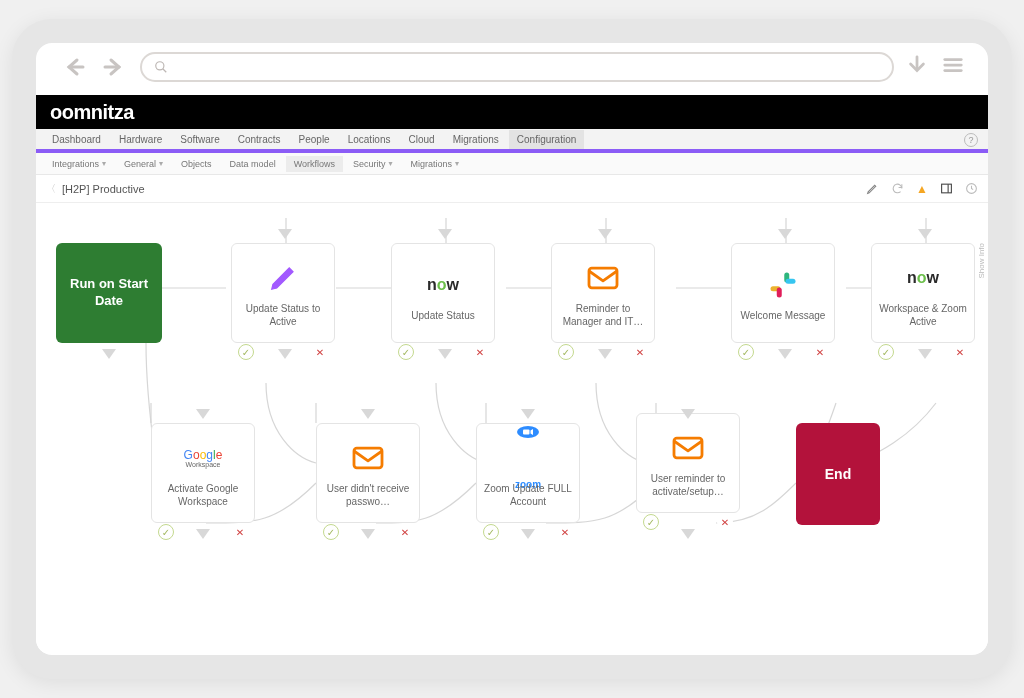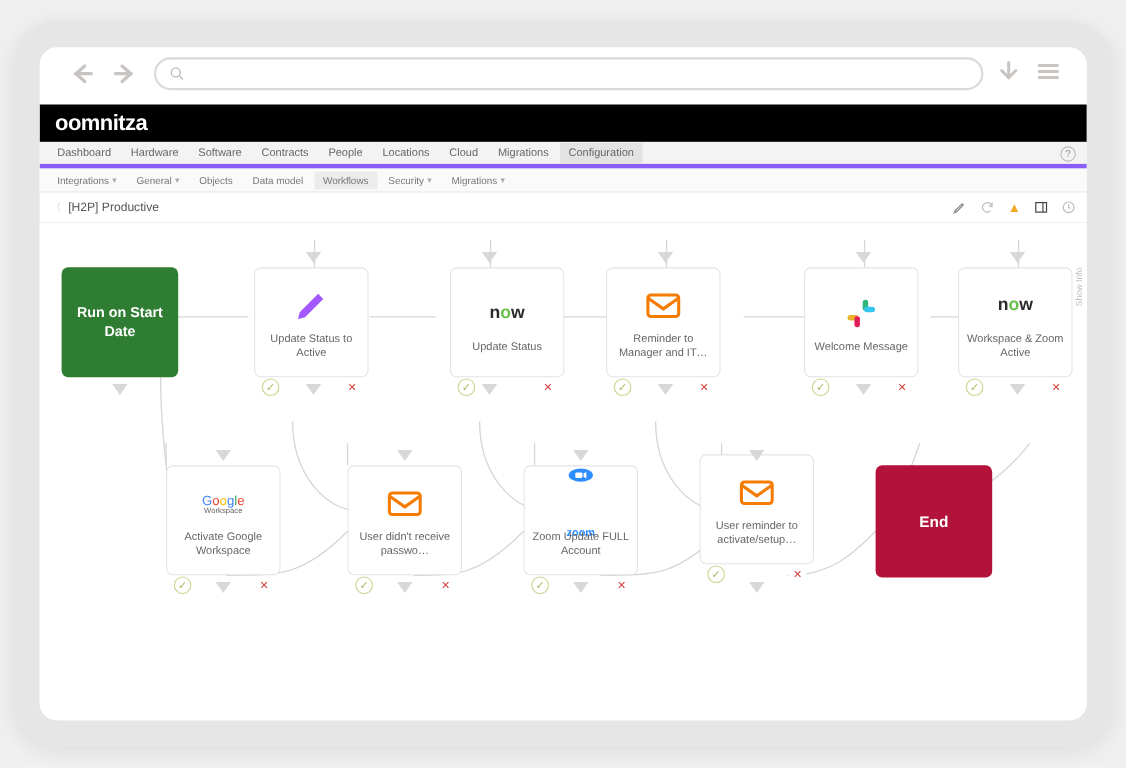--- a/index.html
+++ b/index.html
@@ -117,21 +117,21 @@
     display: flex; flex-direction: column;
     align-items: center; justify-content: center;
     padding: 6px 4px;
     text-align: center;
     font-size: 10px; color: #666;
     cursor: pointer;
   }
   .node .icon-slot { height: 40px; display: flex; align-items: center; justify-content: center; margin-bottom: 4px;}
   .node .label { line-height: 1.3; }
   .node.start { background: #2e7d32; border: none; color: #fff; font-weight: 600; font-size: 13px; padding: 8px; align-items: flex-end;}
-  .node.end { background: #b3123b; border: none; color: #fff; font-weight: 700; font-size: 14px; width: 106px; height: 102px;}
+  .node.end { background: #b3123b; border: none; color: #fff; font-weight: 700; font-size: 14px; width: 84px; height: 102px;}
   .badge-chk, .badge-x {
     position: absolute; bottom: -18px;
     width: 16px; height: 16px; border-radius: 50%;
     font-size: 10px; display: inline-flex; align-items: center; justify-content: center;
   }
   .badge-chk { left: 6px; border: 1px solid #c4d98f; color: #a2b85f; background: #fff;}
   .badge-x { right: 6px; color: #d14141; background: #fff;}
   .conn-tri {
     position: absolute;
     width: 0; height: 0;
@@ -312,21 +312,21 @@
       <span class="icon-slot ic-pencil">
         <svg width="30" height="30" viewBox="0 0 24 24" fill="#a259ff">
             <path d="M3 21l4-1L20 7l-3-3L4 17l-1 4z"></path>
           </svg>
       </span>
       <span class="label">Update Status to Active</span>
       <span class="badge-chk">✓</span>
       <span class="badge-x">✕</span>
     </div>
 
-    <div class="node" style="left:355px; top:40px;margin-left:18px;">
+    <div class="node" style="left:355px; top:40px;">
       <span class="icon-slot" style="font-weight:700; font-size:16px; color:#2a2a2a;">n<span style="color:#6cbf4b">o</span>w</span>
       <span class="label">Update Status</span>
       <span class="badge-chk">✓</span>
       <span class="badge-x">✕</span>
     </div>
 
     <div class="node" style="left:515px; top:40px;">
       <span class="icon-slot ic-mail">
         <svg width="34" height="28" viewBox="0 0 24 20" fill="none" stroke-width="2" stroke-linejoin="round">
             <rect x="2" y="3" width="20" height="14" rx="2"></rect>

